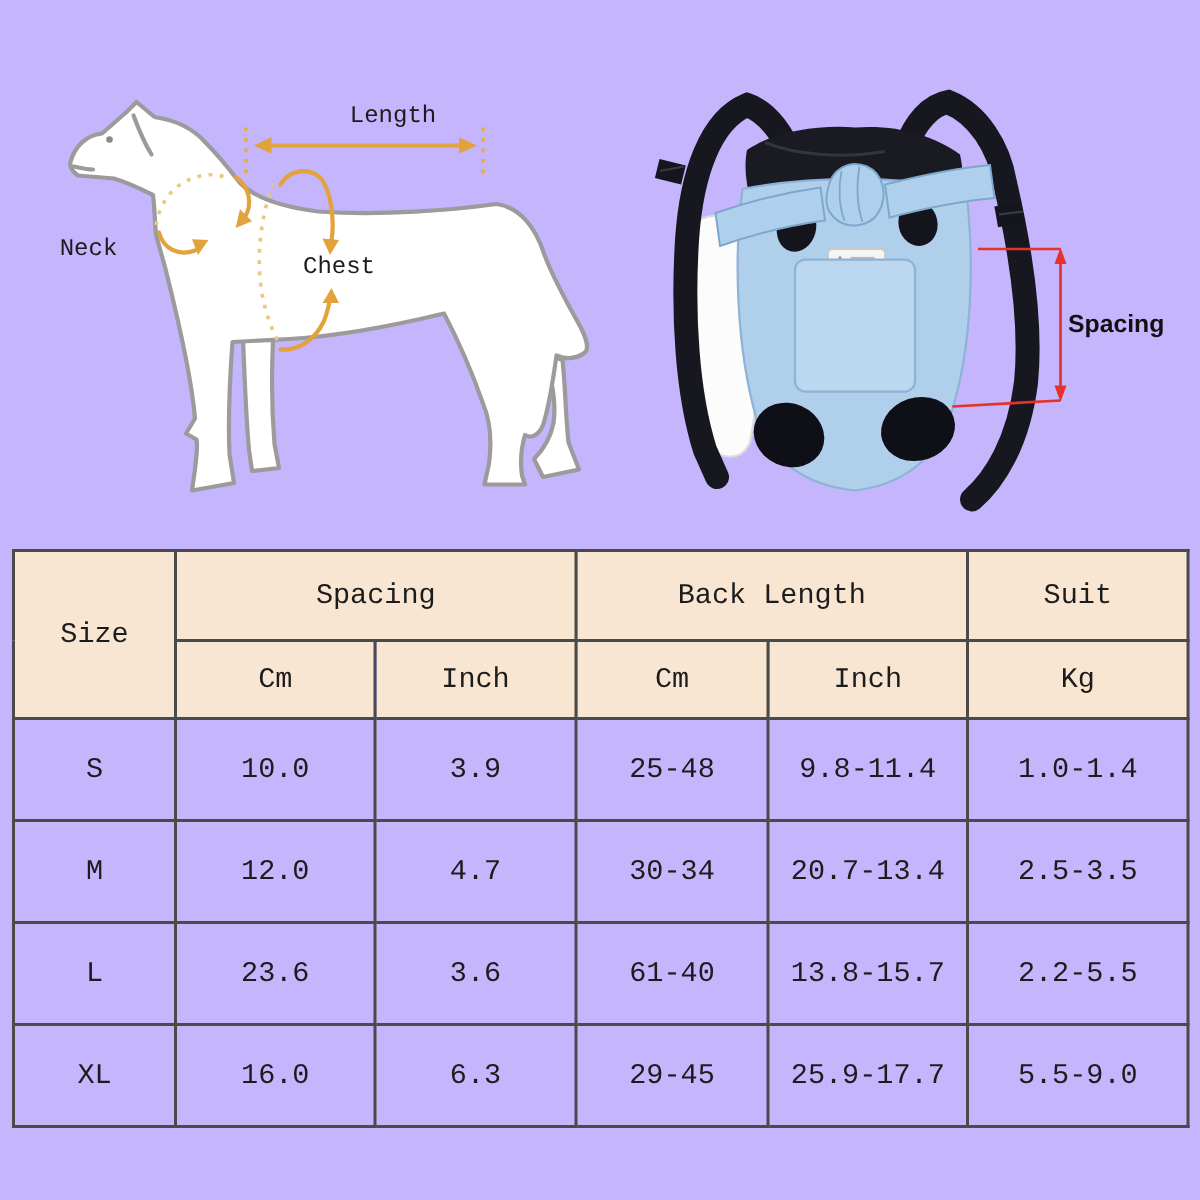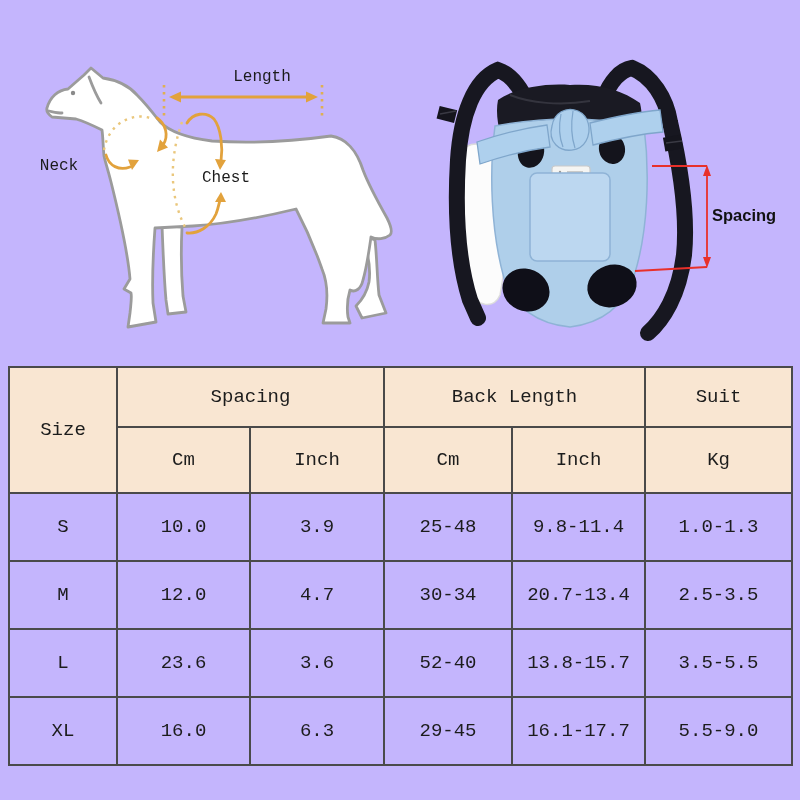--- a/index.html
+++ b/index.html
@@ -31,21 +31,21 @@
     border-collapse:collapse; table-layout:fixed; width:783px;
     font-family:"Liberation Mono","DejaVu Sans Mono",monospace;
   }
   table.size-table td {
     border:2px solid var(--table-border,#4A4A4A);
     text-align:center; vertical-align:middle;
     font-size:19px; color:#1c1c1c; padding:0; overflow:hidden;
   }
   td.hdr { background:var(--table-header-bg,#F9E6D2); }
   tr.hr1 { height:60px; }
-  tr.hr2 { height:66px;padding-left:13px; }
+  tr.hr2 { height:52px;padding-left:13px; }
   tr.dr  { height:68px; }
 </style>
 </head>
 <body>
 
 <div class="canvas">
 
   <svg id="dog-fig" class="fig" viewBox="0 0 420 360">
 
     <path class="dog-body" d="M 162,225 C 163,252 164,278 166,300 L 168,314 L 186,312 L 183,296 C 181,272 181,248 182,227 Z"></path>
@@ -173,42 +173,42 @@
           <td class="hdr">Cm</td>
           <td class="hdr">Inch</td>
           <td class="hdr">Kg</td>
         </tr>
         <tr class="dr">
           <td>S</td>
           <td>10.0</td>
           <td>3.9</td>
           <td>25-48</td>
           <td>9.8-11.4</td>
-          <td>1.0-1.3</td>
+          <td>1.0-1.4</td>
         </tr>
         <tr class="dr">
           <td>M</td>
           <td>12.0</td>
           <td>4.7</td>
           <td>30-34</td>
           <td>20.7-13.4</td>
           <td>2.5-3.5</td>
         </tr>
         <tr class="dr">
           <td>L</td>
           <td>23.6</td>
           <td>3.6</td>
-          <td>52-40</td>
+          <td>61-40</td>
           <td>13.8-15.7</td>
-          <td>3.5-5.5</td>
+          <td>2.2-5.5</td>
         </tr>
         <tr class="dr">
           <td>XL</td>
           <td>16.0</td>
           <td>6.3</td>
           <td>29-45</td>
-          <td>16.1-17.7</td>
+          <td>25.9-17.7</td>
           <td>5.5-9.0</td>
         </tr>
       </tbody>
     </table>
   </div>
 </div>
 
 </body></html>

